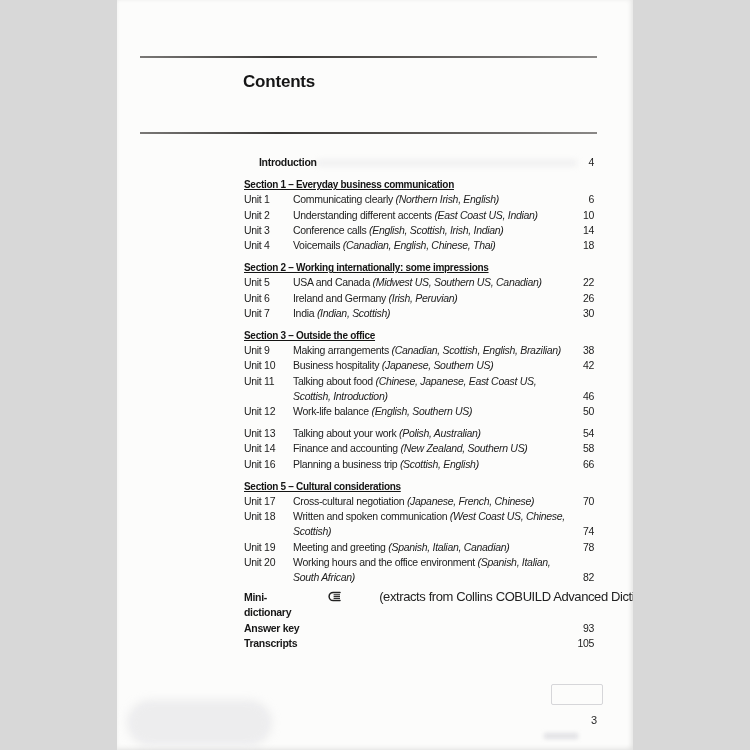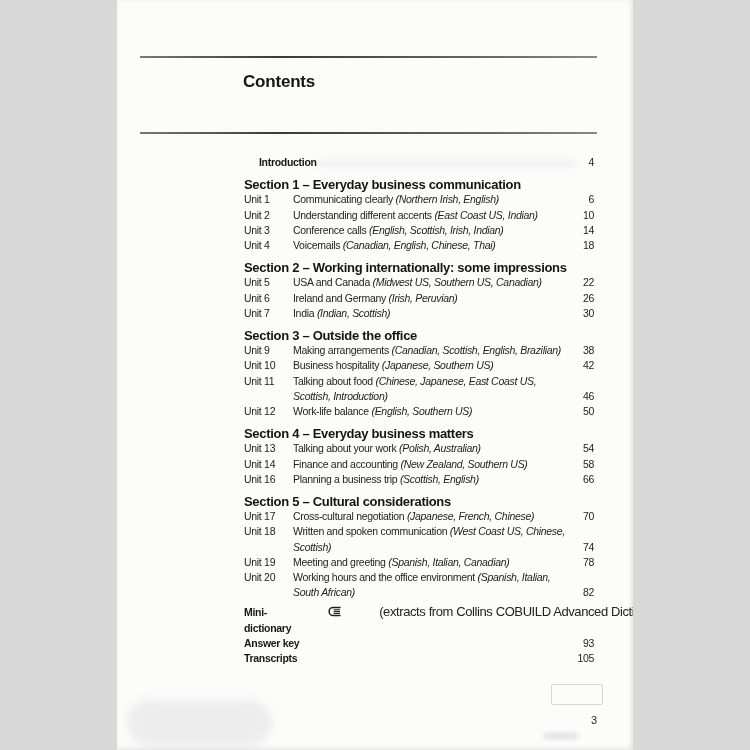--- a/index.html
+++ b/index.html
@@ -29,21 +29,21 @@
   .toc{
     position:absolute;left:127px;top:155px;width:350px;
     font-size:10.5px;letter-spacing:-0.3px;line-height:15.2px;color:#222;
   }
   .row{display:flex;}
   .bold{font-weight:700;color:#171717;}
   .flex1{flex:1;}
   .num{margin-left:8px;align-self:flex-end;white-space:nowrap;text-align:right;}
   .intro-row{margin-bottom:2px;padding-left:15px;}
   .toc-section{margin-top:7px;}
-  .sec-heading{font-weight:700;font-size:13px;color:#141414;white-space:nowrap;}
+  .sec-heading{font-weight:700;font-size:10px;color:#141414;white-space:nowrap;text-decoration:underline;}
   .ulabel{flex:none;width:49px;white-space:nowrap;}
   .ubody{flex:1;min-width:0;}
   .uline{white-space:nowrap;}
   em{font-style:italic;}
   .backmatter{margin-top:4px;}
   .bm-row{display:flex;align-items:baseline;gap:32px;}
   .bm-suffix{white-space:nowrap;font-size:13px;letter-spacing:-0.4px;margin-left:4px;}
   .dict-icon{flex:none;margin:0 1px 0 5px;position:relative;top:1px;}
   .footer-num{
     position:absolute;left:440px;top:714px;width:40px;text-align:right;
@@ -167,21 +167,20 @@
             </div>
             <div class="row unit-row">
               <span class="ulabel">Unit 12</span>
               <div class="ubody">
                 <div class="uline"><span>Work-life balance </span><em class="accents">(English, Southern US)</em></div>
               </div>
               <span class="num">50</span>
             </div>
           </div>
           <div class="toc-section">
-            <div class="sec-heading">Section 4 – Everyday business matters</div>
             <div class="row unit-row">
               <span class="ulabel">Unit 13</span>
               <div class="ubody">
                 <div class="uline"><span>Talking about your work </span><em class="accents">(Polish, Australian)</em></div>
               </div>
               <span class="num">54</span>
             </div>
             <div class="row unit-row">
               <span class="ulabel">Unit 14</span>
               <div class="ubody">

